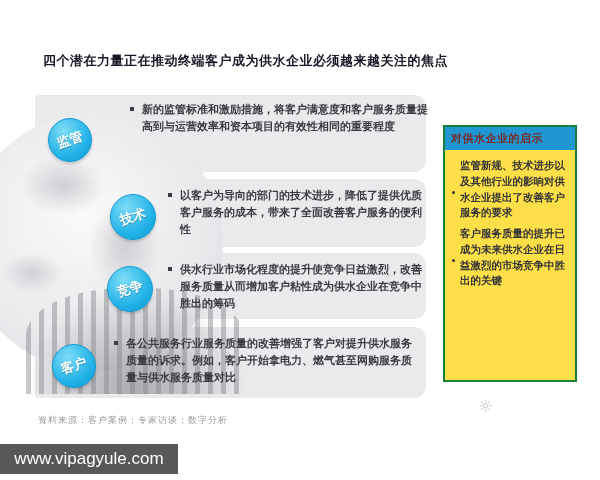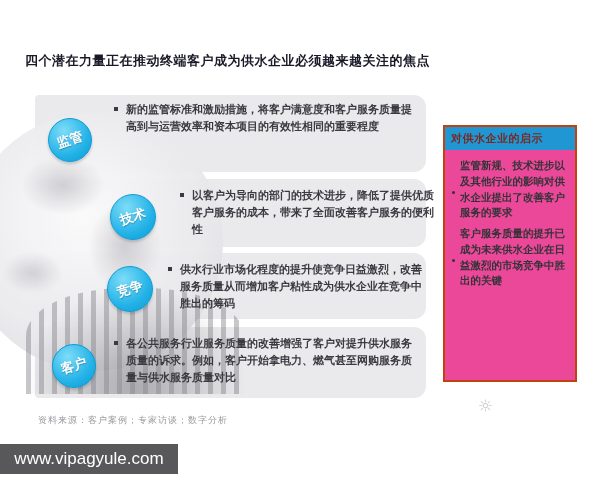--- a/index.html
+++ b/index.html
@@ -12,21 +12,21 @@
   .badge {
     position:absolute; background:#58585a; color:#fff;
     display:flex; align-items:center; justify-content:center;
     font-family:"Liberation Sans", sans-serif;
   }
   .badge-tg { left:461px; top:8px; width:136px; height:28px; font-size:16px; }
   .badge-site { left:0px; top:444px; width:178px; height:30px; font-size:17px; }
 
   
   .title {
-    position:absolute; left:25px; top:52px; width:430px;
+    position:absolute; left:43px; top:52px; width:430px;
     font-size:13px; font-weight:bold; color:#191927; letter-spacing:0.5px;
   }
 
   
   .band { position:absolute; left:35px; width:391px; background:#eaeaec;
           border-radius:4px 12px 12px 4px; z-index:0; }
   .band-1 { top:95px;  height:77px; }
   .band-2 { top:179px; height:68px; }
   .band-3 { top:253px; height:66px; }
   .band-4 { top:327px; height:71px; }
@@ -66,29 +66,29 @@
   .circle-4 { left:52px;  top:344px; width:44px; height:44px; }
 
   
   .rowtext {
     position:absolute; z-index:3; display:flex;
     font-size:11px; line-height:1.55; color:#3a3a40; font-weight:600;
   }
   .rowtext .sq {
     flex:0 0 auto; width:4px; height:4px; background:#3a3a40; margin:6px 8px 0 0;
   }
-  .rowtext-1 { left:114px; top:101px; width:300px; }
-  .rowtext-2 { left:180px; top:187px; width:254px; }
+  .rowtext-1 { left:130px; top:101px; width:300px; }
+  .rowtext-2 { left:168px; top:187px; width:254px; }
   .rowtext-3 { left:168px; top:261px; width:254px; }
   .rowtext-4 { left:114px; top:335px; width:304px; }
 
   
   .sidebar {
     position:absolute; left:443px; top:125px; width:134px; height:257px;
-    border:2px solid #c2410c; background:#ec4899; z-index:3;
+    border:2px solid #15803d; background:#fde047; z-index:3;
   }
   .sidebar-header {
     height:23px; background:#2097d3; color:#7b2820;
     font-size:11px; font-weight:bold; display:flex; align-items:center;
     padding-left:6px; letter-spacing:0.5px;
   }
   .sidebar-body { padding:8px 6px 0 5px; }
   .sb-item { display:flex; margin-bottom:5px; font-size:10.5px;
              line-height:1.5; color:#333338; font-weight:600;align-items:center; }
   .sb-item .dot { flex:0 0 auto; width:3px; height:3px; border-radius:50%;

